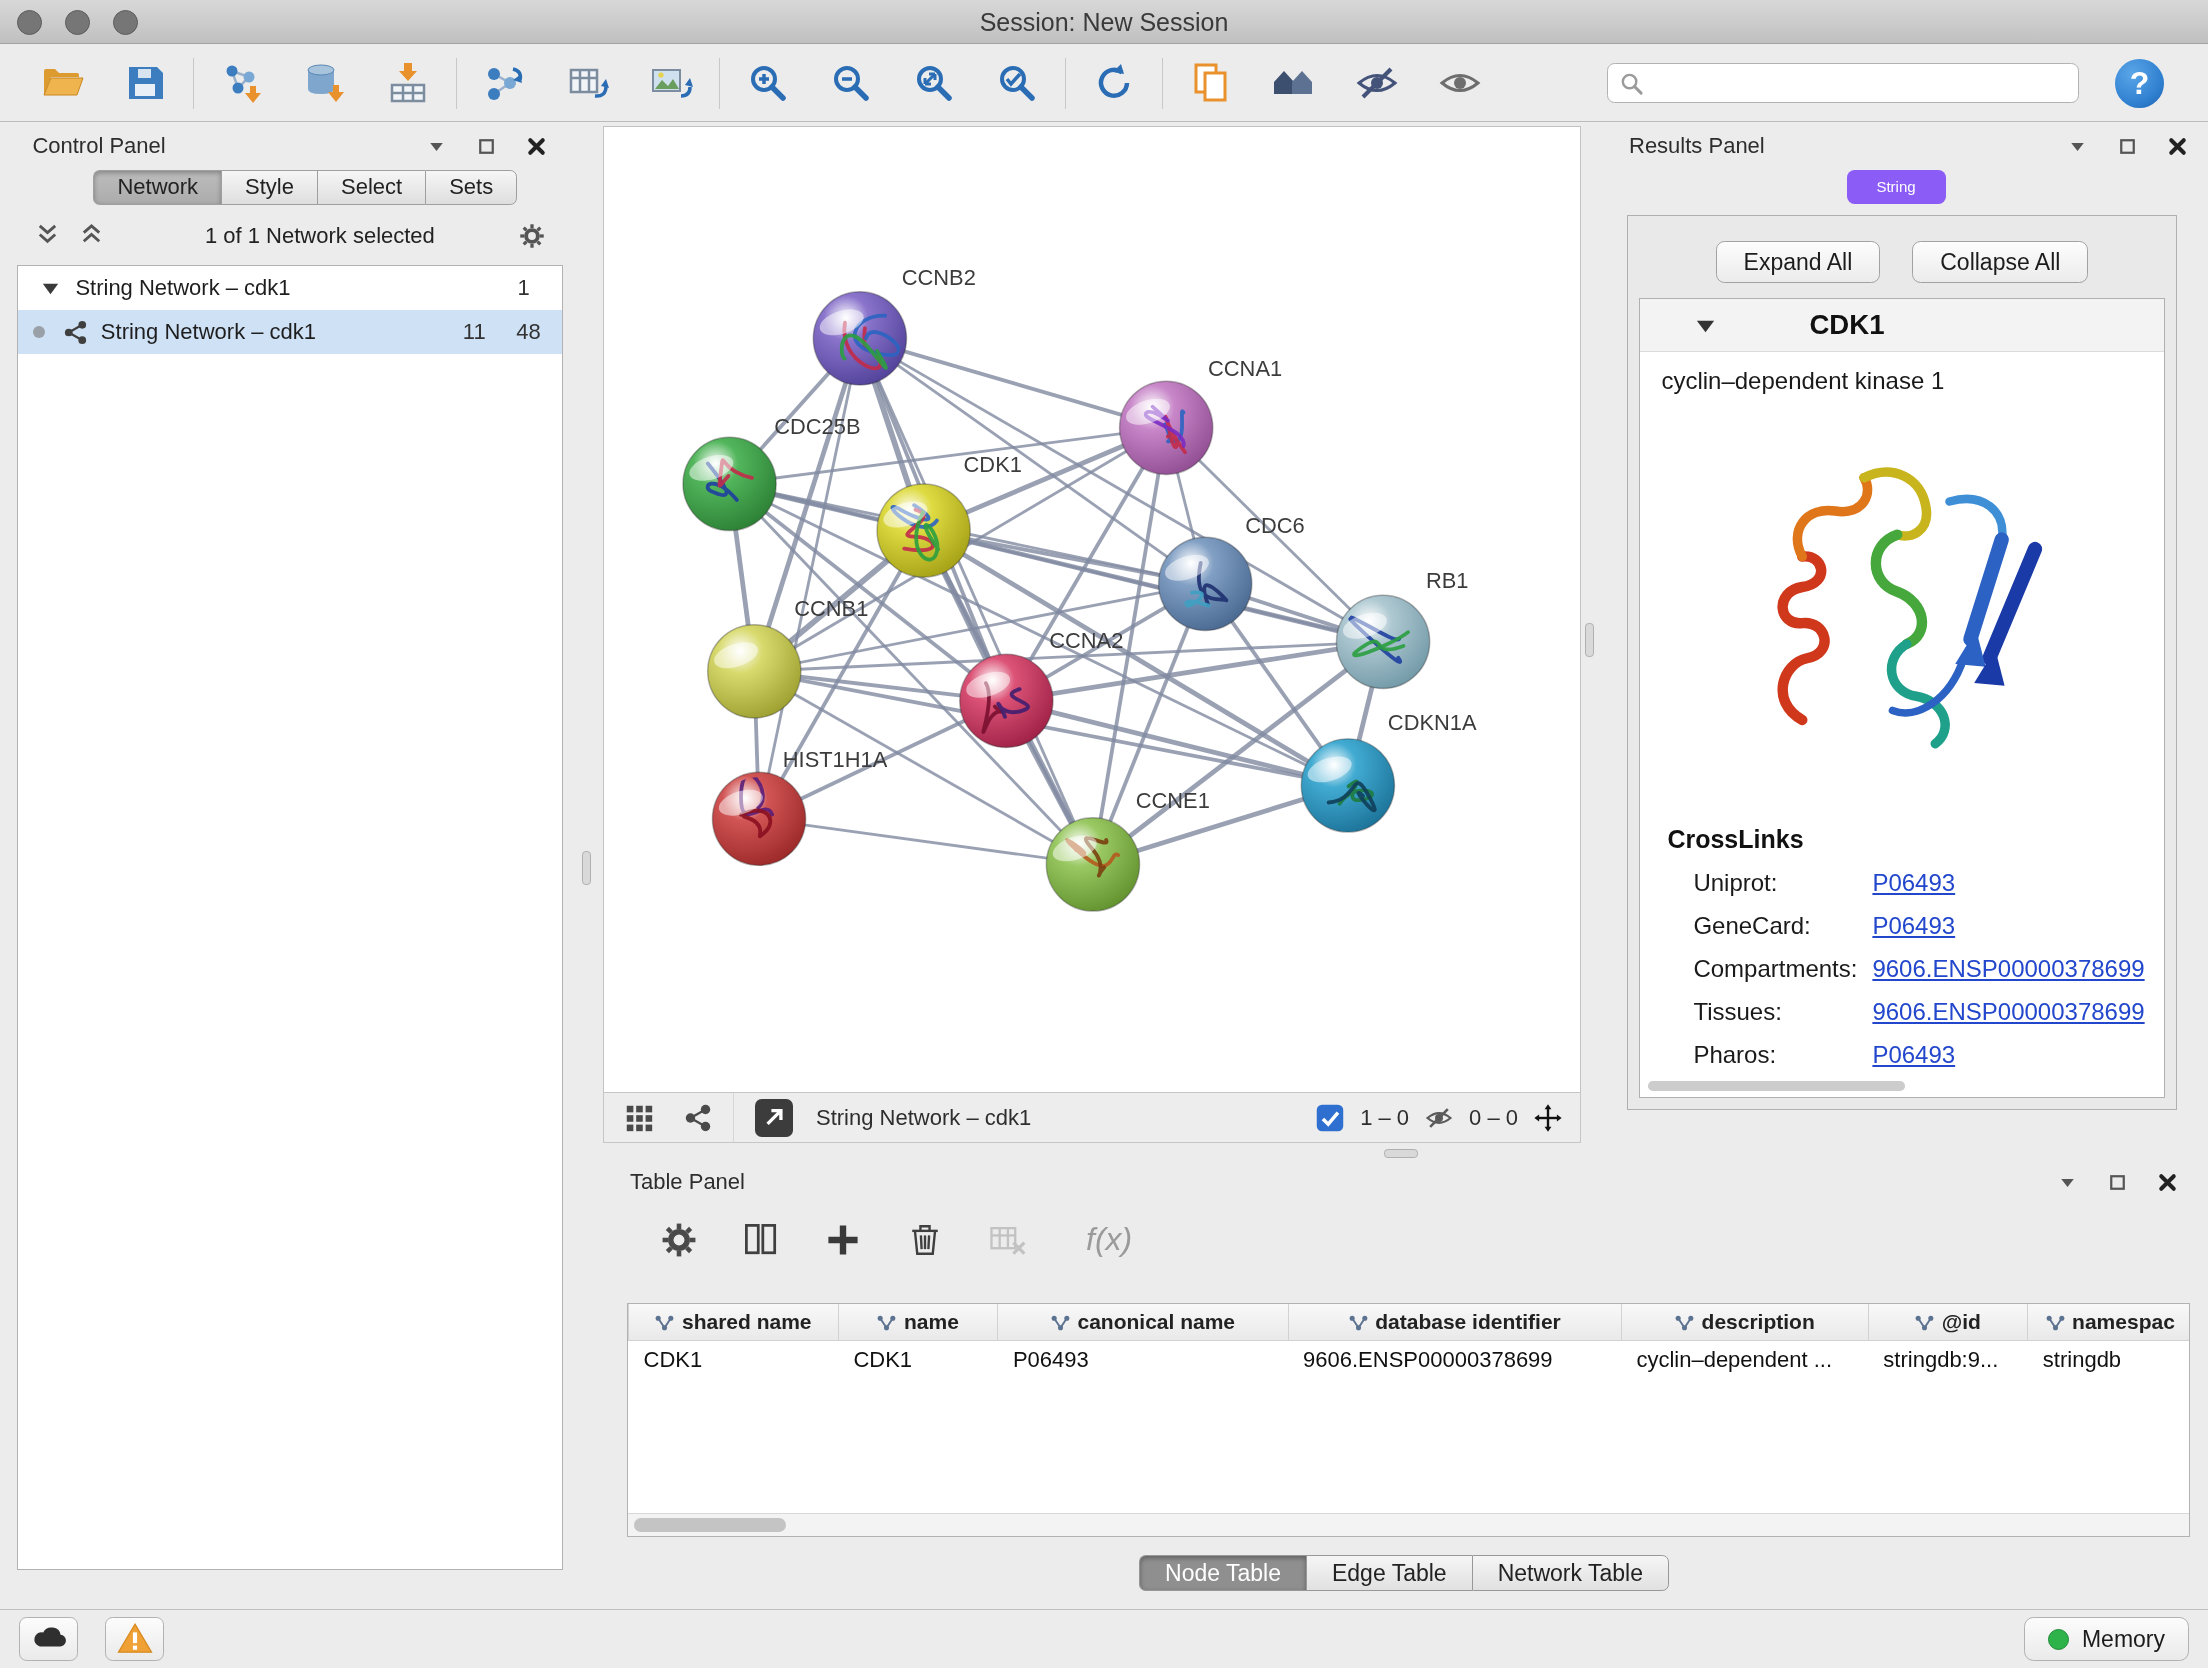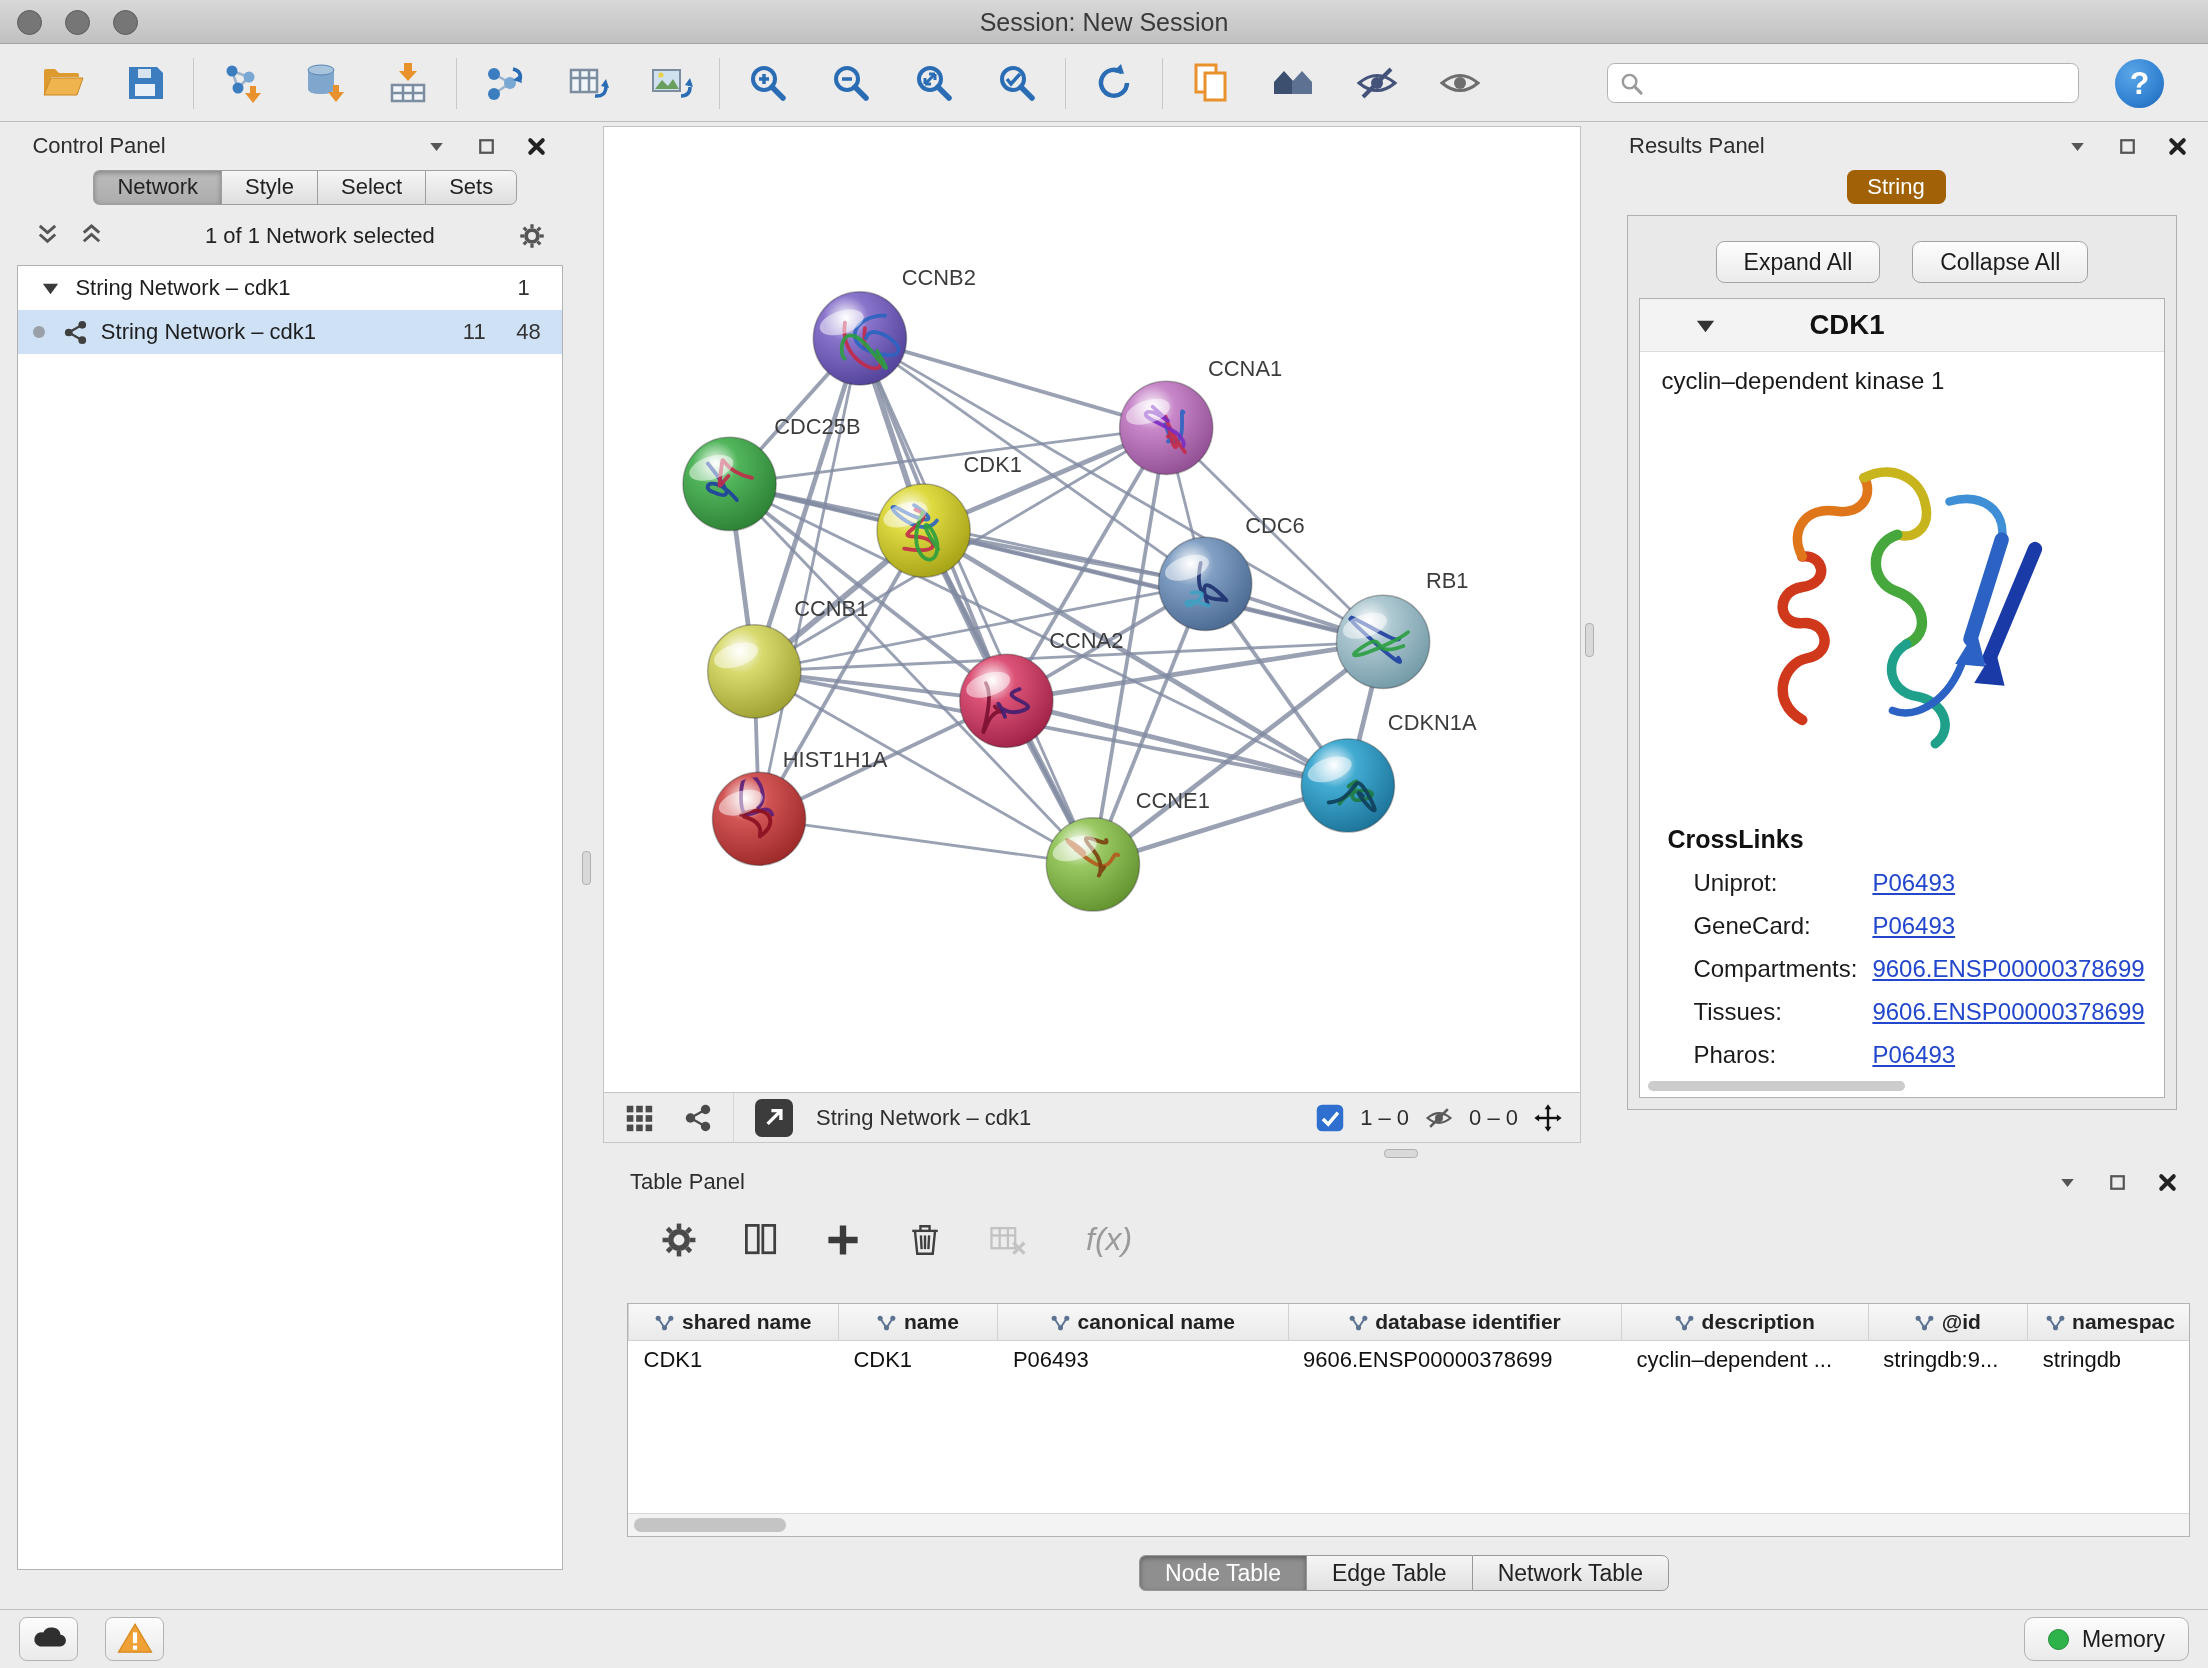--- a/index.html
+++ b/index.html
@@ -70,21 +70,21 @@
   .ns-right svg{width:30px;height:30px;}
 
   
   .grip{position:absolute;background:#d9d9d9;border:1px solid #b0b0b0;border-radius:3.8px;}
   .grip.v{width:8.6px;height:34px;}
   .grip.h{width:34px;height:8.6px;}
 
   
   .results-panel{position:absolute;left:1583px;top:126px;width:626px;height:999px;}
   .rp-tabrow{display:flex;justify-content:center;margin-top:3.8px;}
-  .rp-tab{min-width:99px;height:34px;padding:0 17px;background:#a16207;border-radius:7.6px;color:#fff;font-size:22px;display:flex;align-items:center;justify-content:center;}
+  .rp-tab{min-width:99px;height:34px;padding:0 17px;background:#8b5cf6;border-radius:7.6px;color:#fff;font-size:15px;display:flex;align-items:center;justify-content:center;}
   .rp-box{position:absolute;left:44px;top:89px;right:32px;bottom:15px;background:#e9e9e9;border:1px solid #b0b0b0;}
   .rp-buttons{display:flex;justify-content:center;gap:32px;margin-top:25px;}
   .rp-btn{height:42px;padding:0 27px;font-size:23px;color:#1c1c1c;background:linear-gradient(#fdfdfd,#ebebeb);border:1px solid #a2a2a2;border-radius:8.6px;display:flex;align-items:center;}
   .rp-inner{position:absolute;left:11.4px;right:11.4px;top:82px;bottom:11.4px;background:#fff;border:1px solid #b0b0b0;overflow:hidden;}
   .rp-protein-head{height:53px;background:#f3f3f3;border-bottom:1px solid #dcdcdc;display:flex;align-items:center;}
   .rp-protein-head .caret{margin-left:53px;display:flex;}
   .rp-protein-head .caret svg{width:25px;height:25px;}
   .rp-protein-name{margin-left:91px;font-size:27.6px;font-weight:bold;color:#111;}
   .rp-desc{margin:15px 0 0 21px;font-size:24px;color:#1a1a1a;}
   .rp-structure{display:block;margin:21px auto 0;width:380px;height:380px;}

